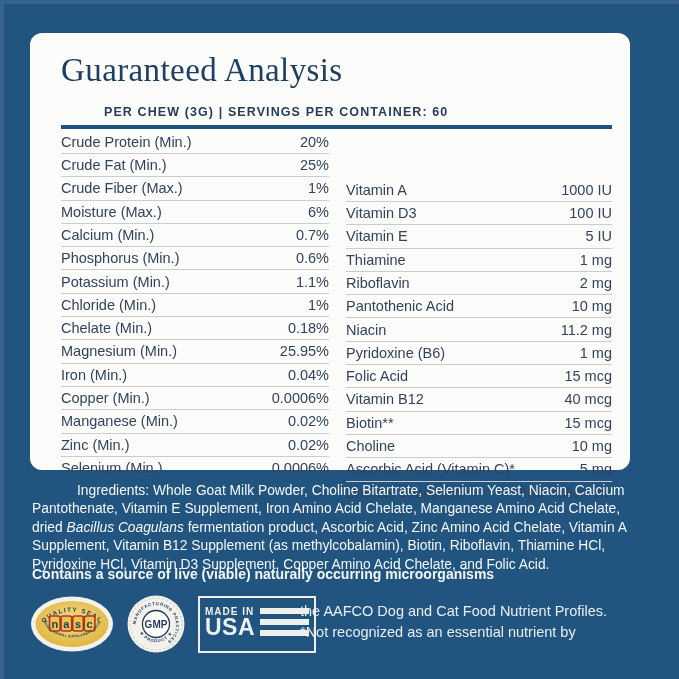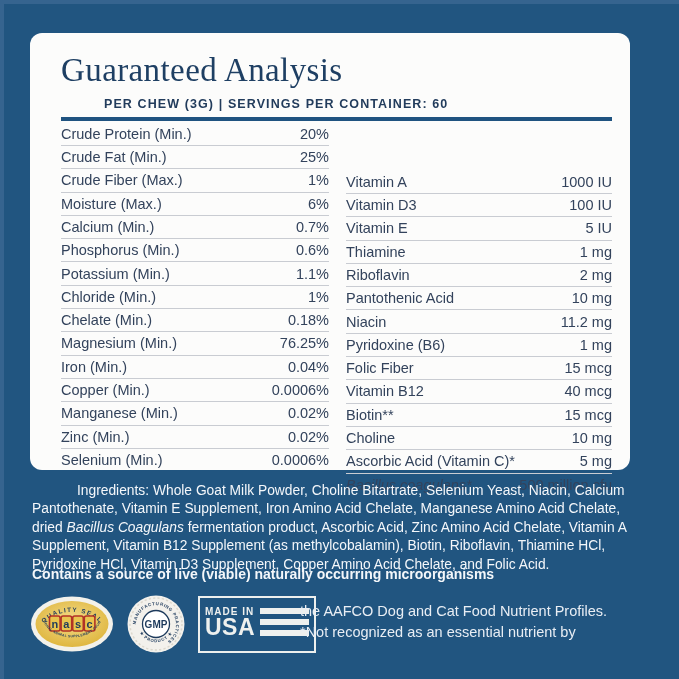--- a/index.html
+++ b/index.html
@@ -17,21 +17,21 @@
     position:absolute;left:30px;top:33px;width:600px;height:437px;
     background:#fcfcfb;border-radius:12px;box-sizing:border-box;
     padding:20px 18px 0 31px;
   }
   .title{
     font-family:"Liberation Serif", serif;
     font-size:33px;color:#1e3f63;letter-spacing:0.4px;line-height:1.05;
     font-weight:400;
   }
   .subtitle{
-    margin-top:9px;font-size:12.5px;font-weight:bold;color:#223c5c;
+    margin-top:17px;font-size:12.5px;font-weight:bold;color:#223c5c;
     letter-spacing:1.1px;
     padding-left:43px;
   }
   .thick-rule{height:4px;background:#1f5380;margin-top:6px;}
   .analysis{display:flex;margin-top:2px;}
   .colL{width:268px;}
   .colgap{width:17px;}
   .colR{flex:1;margin-top:48px;}
   .row{
     height:22.3px;display:flex;justify-content:space-between;align-items:center;
@@ -116,21 +116,21 @@
         <div class="row">
           <span class="lbl">Chloride (Min.)</span>
           <span class="val">1%</span>
         </div>
         <div class="row">
           <span class="lbl">Chelate (Min.)</span>
           <span class="val">0.18%</span>
         </div>
         <div class="row">
           <span class="lbl">Magnesium (Min.)</span>
-          <span class="val">76.25%</span>
+          <span class="val">25.95%</span>
         </div>
         <div class="row">
           <span class="lbl">Iron (Min.)</span>
           <span class="val">0.04%</span>
         </div>
         <div class="row">
           <span class="lbl">Copper (Min.)</span>
           <span class="val">0.0006%</span>
         </div>
         <div class="row">
@@ -174,21 +174,21 @@
         </div>
         <div class="row">
           <span class="lbl">Niacin</span>
           <span class="val">11.2 mg</span>
         </div>
         <div class="row">
           <span class="lbl">Pyridoxine (B6)</span>
           <span class="val">1 mg</span>
         </div>
         <div class="row">
-          <span class="lbl">Folic Fiber</span>
+          <span class="lbl">Folic Acid</span>
           <span class="val">15 mcg</span>
         </div>
         <div class="row">
           <span class="lbl">Vitamin B12</span>
           <span class="val">40 mcg</span>
         </div>
         <div class="row">
           <span class="lbl">Biotin**</span>
           <span class="val">15 mcg</span>
         </div>

